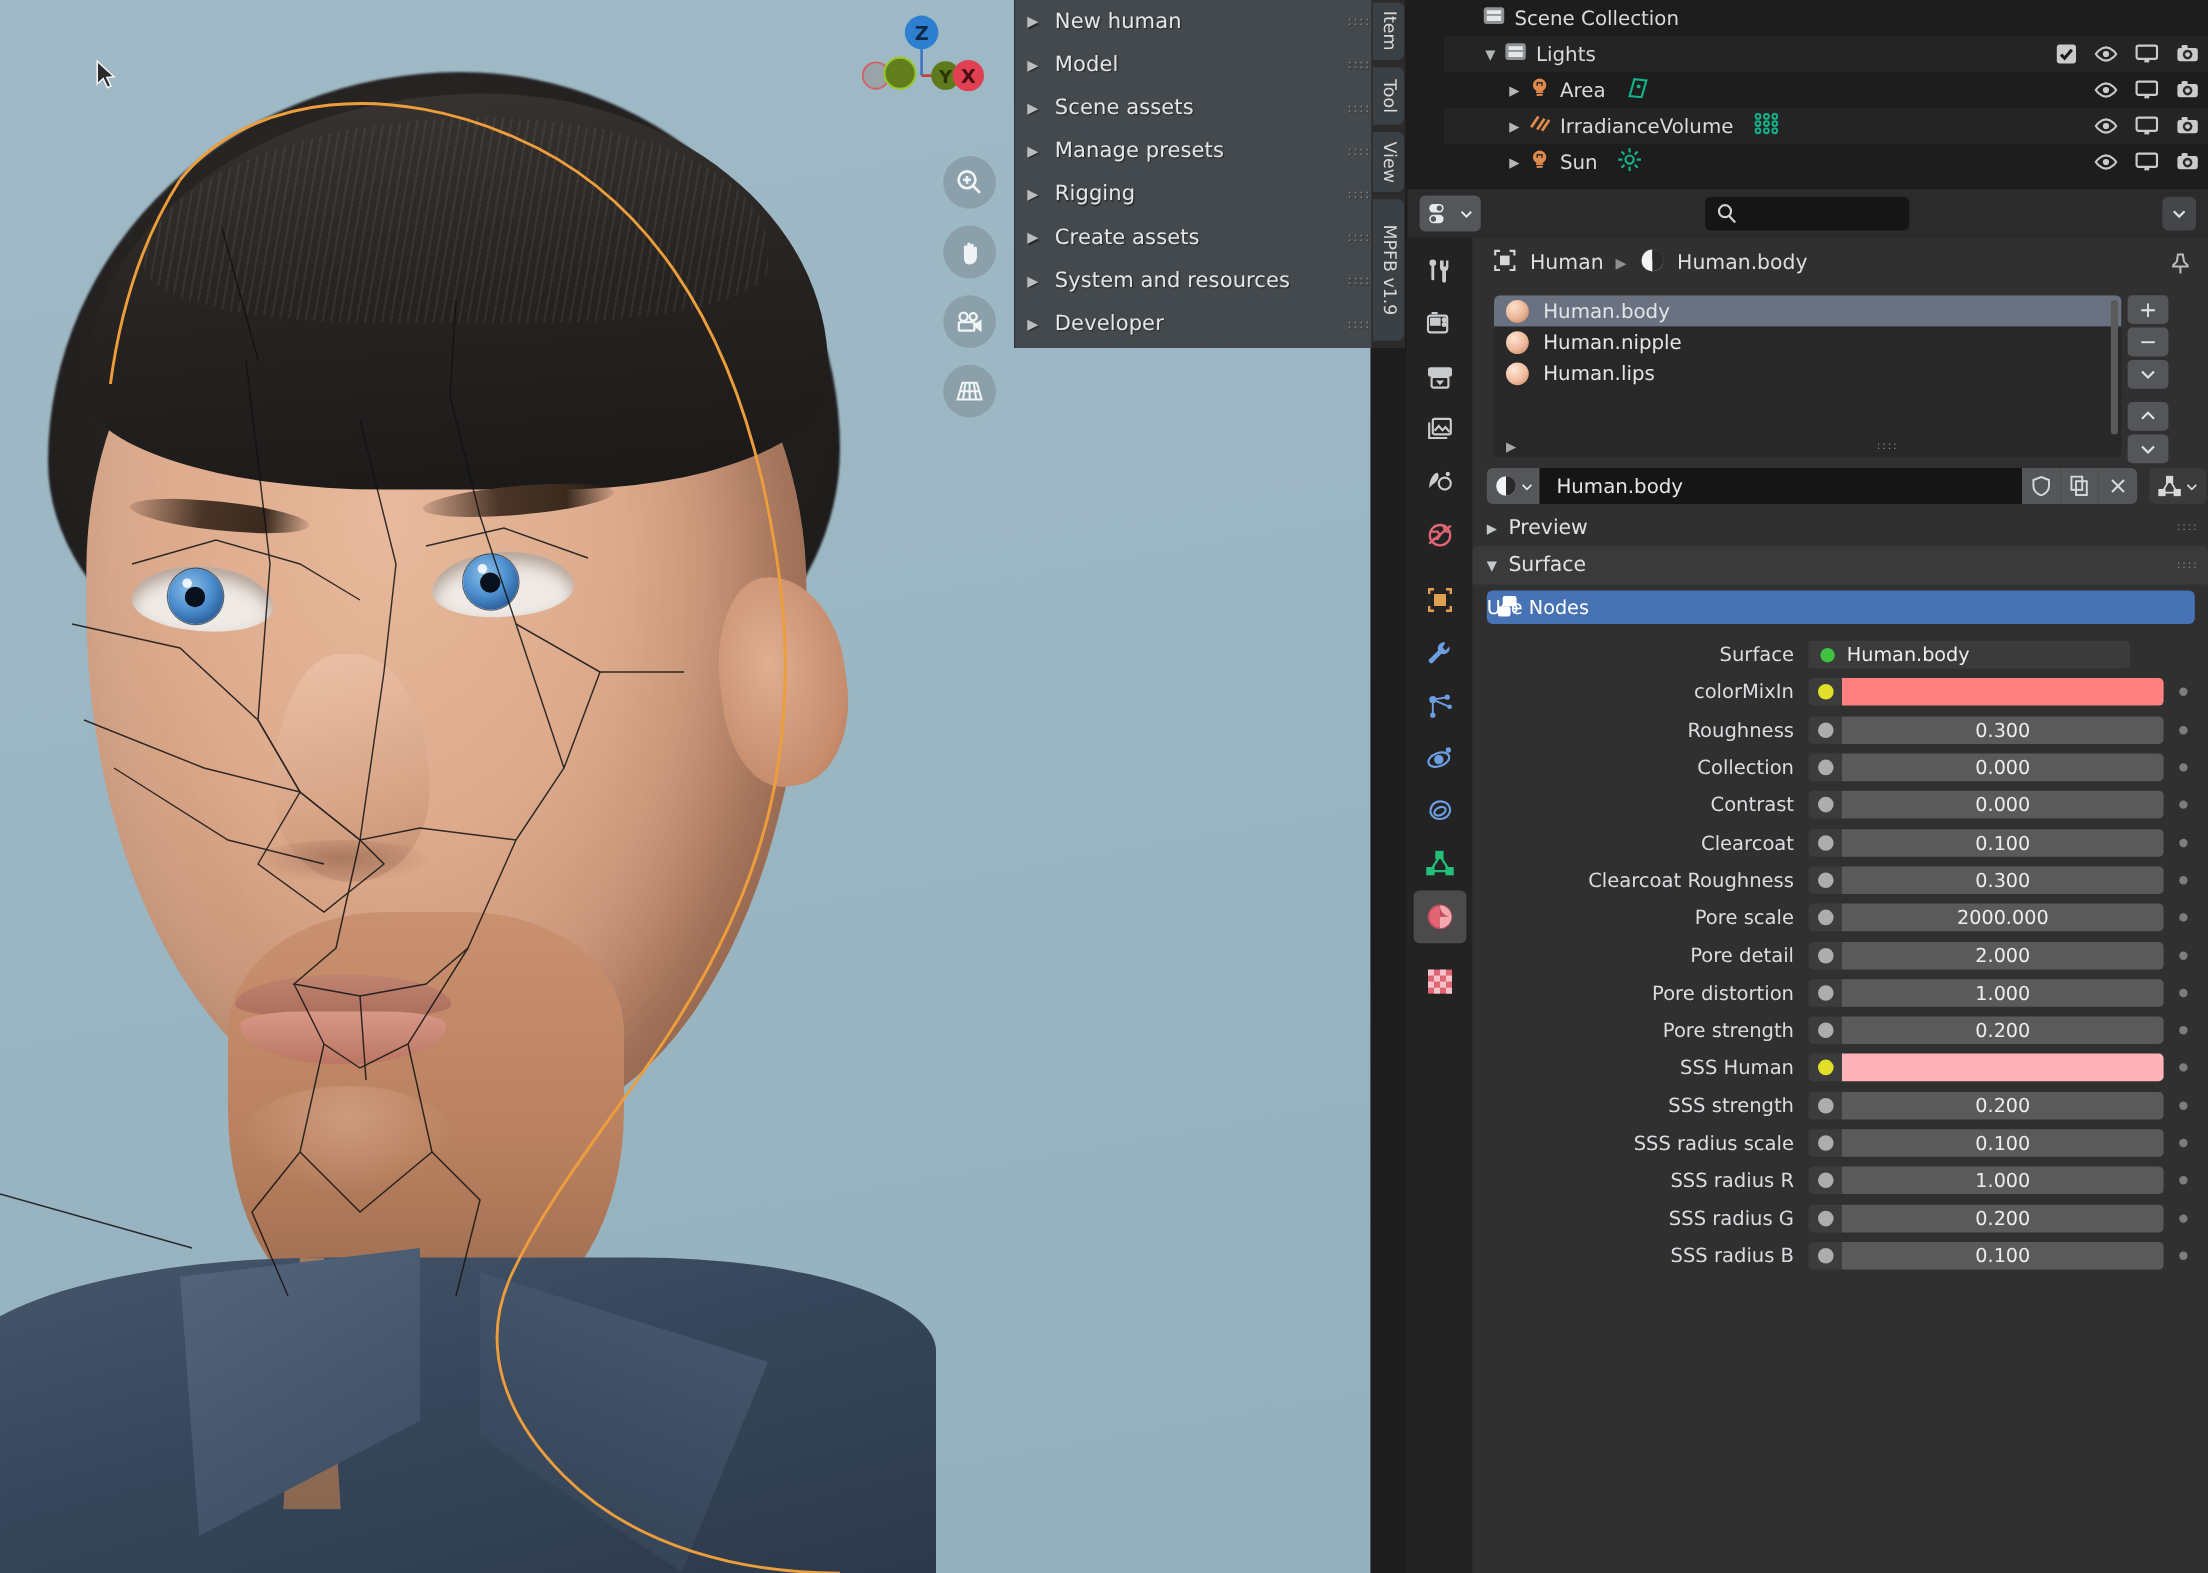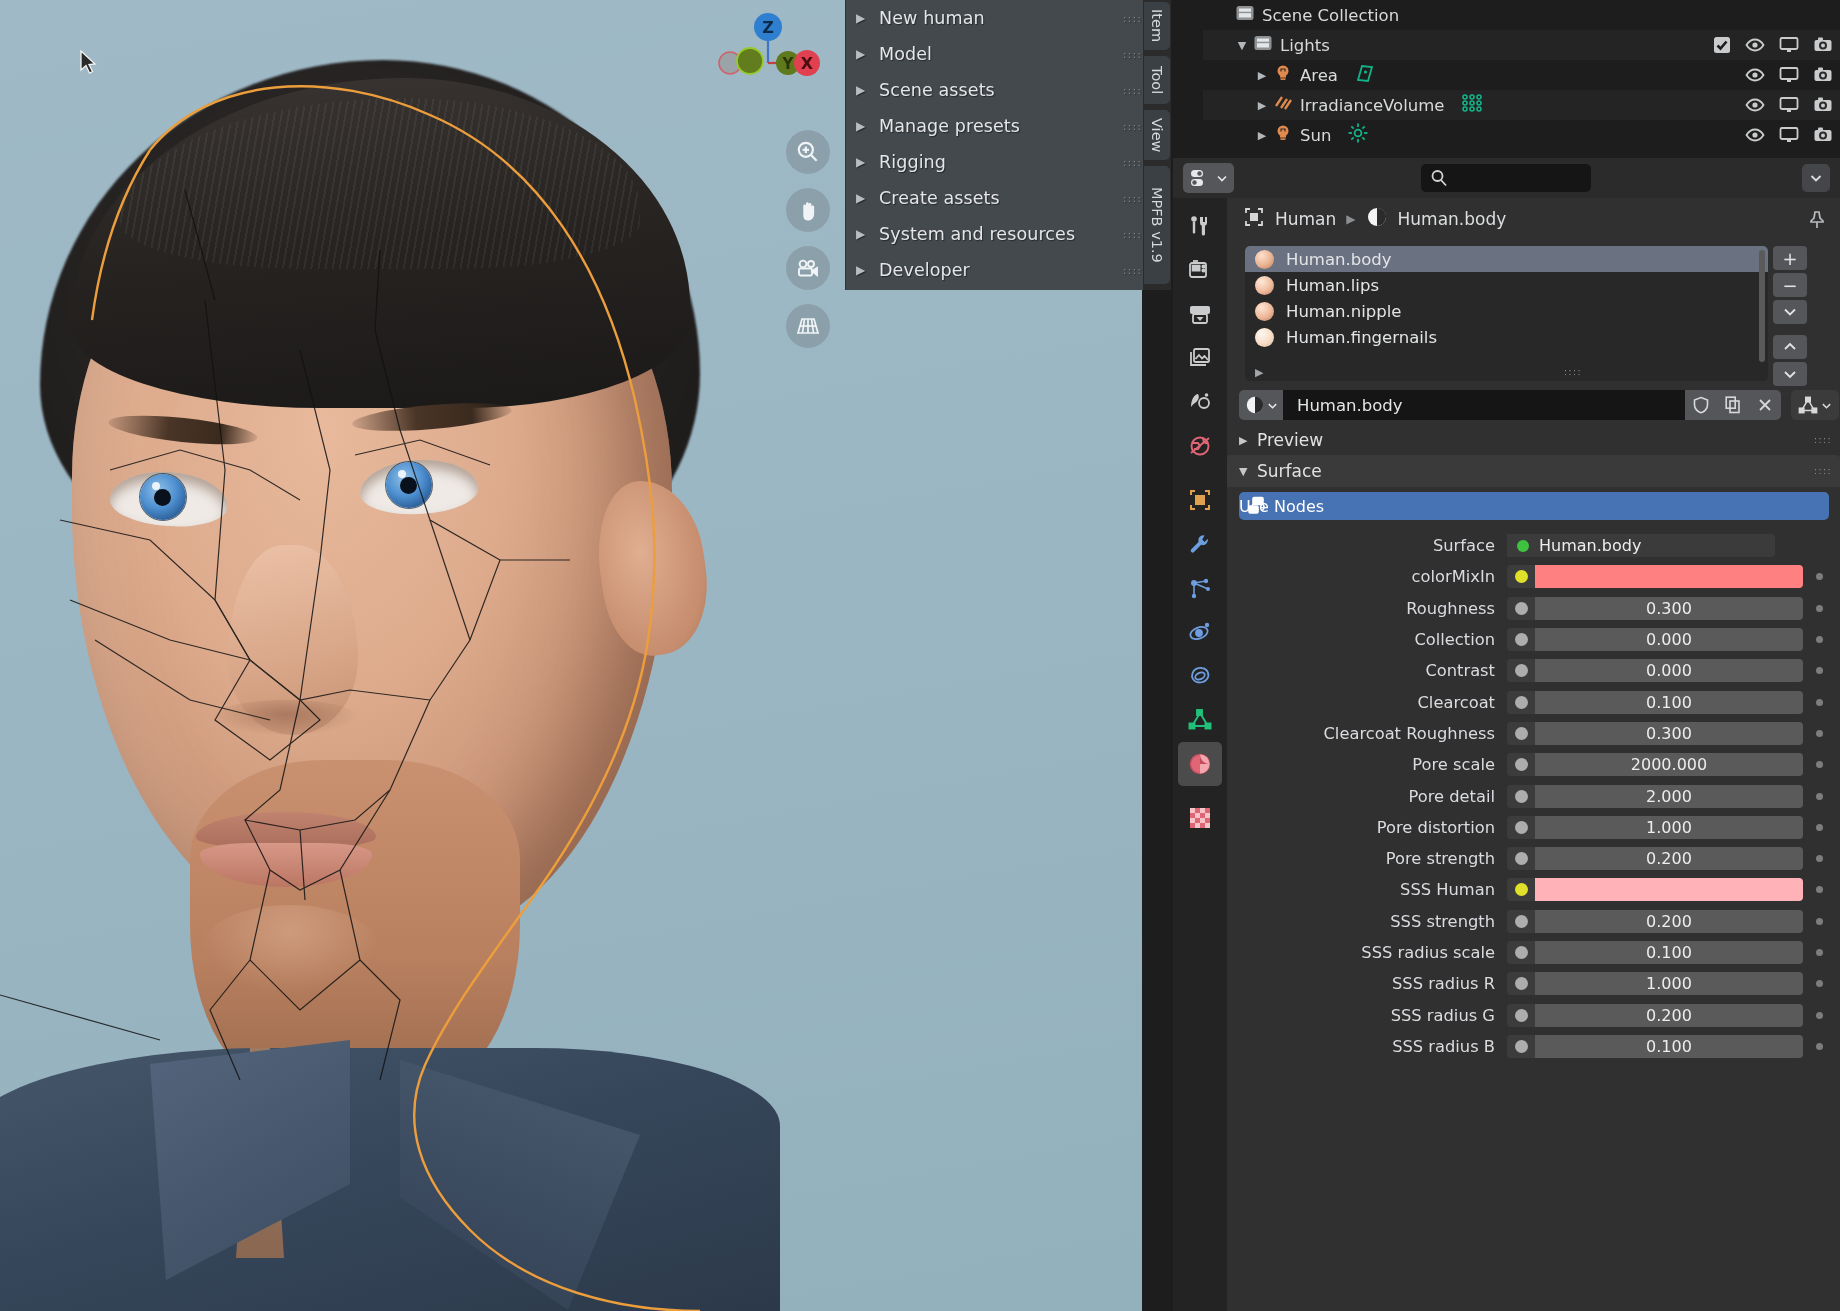--- a/index.html
+++ b/index.html
@@ -894,30 +894,26 @@
           </svg>
       </span>
     </div>
 
     <div id="matlist">
       <div class="mat-row sel">
         <span class="sphere" style="background:radial-gradient(circle at 35% 30%, #ffe0cc, #e8b393 55%, #b87a5c)"></span>
         <span class="name">Human.body</span>
       </div>
       <div class="mat-row">
+        <span class="sphere" style="background:radial-gradient(circle at 35% 30%, #ffe4d2, #edb79a 55%, #bd7f60)"></span>
+        <span class="name">Human.nipple</span>
+      </div>
+      <div class="mat-row">
         <span class="sphere" style="background:radial-gradient(circle at 35% 30%, #ffe8d8, #f0bb9d 55%, #c08364)"></span>
         <span class="name">Human.lips</span>
-      </div>
-      <div class="mat-row">
-        <span class="sphere" style="background:radial-gradient(circle at 35% 30%, #ffe4d2, #edb79a 55%, #bd7f60)"></span>
-        <span class="name">Human.nipple</span>
-      </div>
-      <div class="mat-row">
-        <span class="sphere" style="background:radial-gradient(circle at 35% 30%, #fff7ef, #f6ddc8 55%, #d8b79c)"></span>
-        <span class="name">Human.fingernails</span>
       </div>
       <div id="matlist-footer">
         <span style="color:#a3a6a9;font-size:11px;">▶</span>
         <span style="margin-left:auto;margin-right:180px;color:#8d9296;font-size:9px;line-height:4px;" class="grip-dots">
             <div>::::</div>
           </span>
       </div>
       <div id="matlist-scroll"></div>
     </div>
     <div id="matlist-side">

